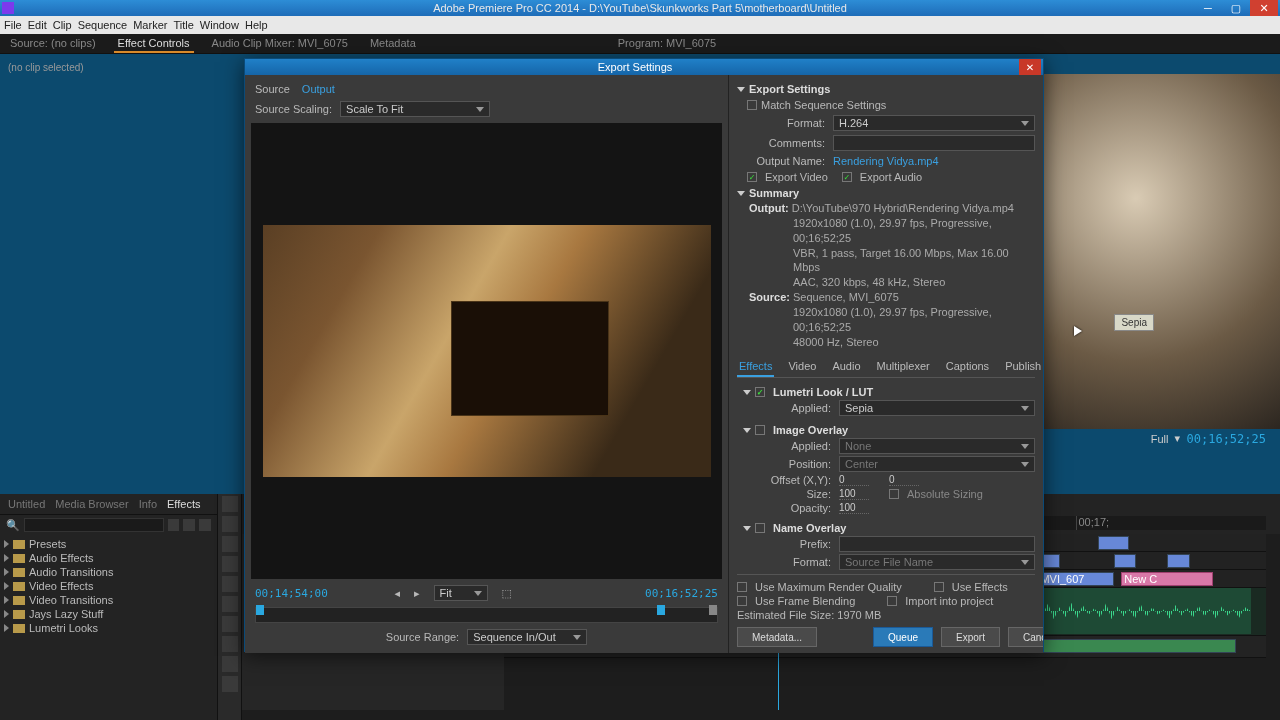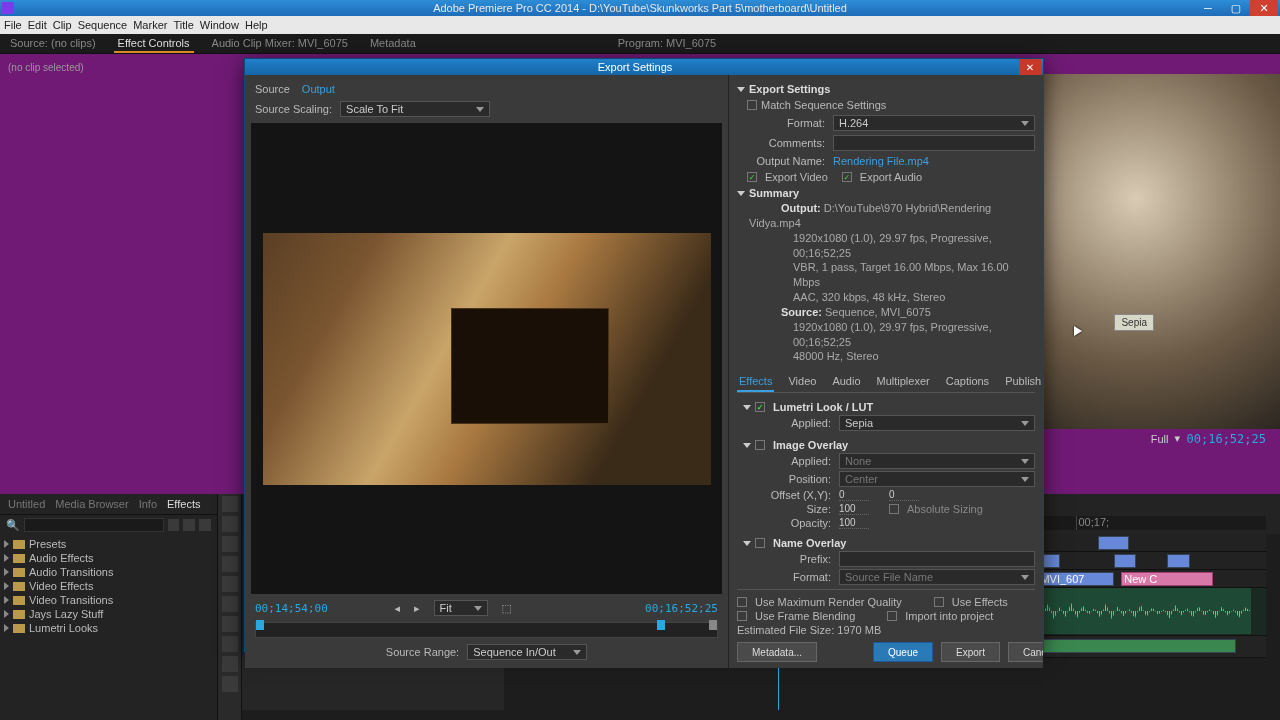--- a/index.html
+++ b/index.html
@@ -7,21 +7,21 @@
 .titlebar { background: linear-gradient(#2d8dd6, #1e6cb8); height: 16px; display: flex; align-items: center; padding: 0 2px; color: #fff; position: relative; }
 .titlebar-icon { width: 12px; height: 12px; background: #7c3aed; margin-right: 6px; }
 .titlebar-title { position: absolute; left: 50%; transform: translateX(-50%); font-size: 11px; color: #e8e8e8; }
 .win-controls { margin-left: auto; display: flex; }
 .win-btn { width: 28px; height: 16px; display: flex; align-items: center; justify-content: center; color: #fff; }
 .win-close { background: #d04030; }
 .menubar { background: #e8e8e8; height: 18px; display: flex; align-items: center; padding: 0 4px; gap: 6px; color: #222; }
 .menubar span { font-size: 11px; }
 .app-tabs { background: #1b1b1b; height: 20px; display: flex; padding: 0 6px; gap: 14px; color: #888; font-size: 10px; border-bottom: 1px solid #111; }
 .app-tabs .lbl { padding: 3px 4px; }
-.workspace { position: relative; height: 666px; background: #701a75; }
+.workspace { position: relative; height: 666px; background: #0c4a6e; }
 .panel-label { position: absolute; font-size: 10px; color: #999; }
 .preview-img { position: absolute; right: 0; top: 20px; width: 240px; height: 355px; background: radial-gradient(circle at 40% 35%, #d9cbb4 0%, #6b5a45 60%, #2c2620 100%); overflow: hidden; }
 .preview-controls { position: absolute; right: 6px; top: 378px; color: #ccc; font-size: 10px; display: flex; gap: 6px; align-items: center; }
 .preview-time { position: absolute; right: 14px; top: 378px; color: #2aa8e0; font-size: 12px; font-family: monospace; }
 .lower { position: absolute; left: 0; right: 0; top: 440px; bottom: 0; display: flex; }
 .lower-left { width: 218px; background: #232323; border-right: 1px solid #111; }
 .ll-tabs { display: flex; gap: 10px; padding: 4px 8px; font-size: 10px; color: #777; border-bottom: 1px solid #111; }
 .ll-tabs .active { color: #ddd; }
 .search-row { display: flex; align-items: center; padding: 3px 6px; gap: 4px; }
 .search-row input { flex: 1; background: #1a1a1a; border: 1px solid #333; color: #ccc; height: 14px; padding: 0 3px; font-size: 10px; }
@@ -76,21 +76,21 @@
 .dlg-right { flex: 1; background: #3a3a3a; padding: 6px 8px 6px 8px; display: flex; flex-direction: column; font-size: 10px; overflow: hidden; }
 .section-hdr { display: flex; align-items: center; gap: 4px; font-weight: bold; color: #ddd; margin: 2px 0; }
 .twisty { width: 0; height: 0; border-left: 4px solid transparent; border-right: 4px solid transparent; border-top: 5px solid #ccc; }
 .chk { width: 10px; height: 10px; border: 1px solid #777; display: inline-flex; align-items: center; justify-content: center; margin-right: 4px; font-size: 8px; color: #3ae03a; }
 .row { display: flex; align-items: center; margin: 2px 0; }
 .row .lbl { width: 96px; text-align: right; padding-right: 8px; color: #bbb; }
 .row .val { flex: 1; }
 .link { color: #3aa0e0; }
 .inline-chk { display: flex; align-items: center; gap: 4px; margin-right: 14px; }
 .summary { margin-left: 12px; line-height: 1.35; color: #aaa; }
-.summary b { color: #ddd; margin-left: 32px; }
+.summary b { color: #ddd; }
 .eff-tabs { display: flex; gap: 12px; margin: 8px 0 4px 0; border-bottom: 1px solid #555; }
 .eff-tabs span { padding: 3px 2px; color: #bbb; }
 .eff-tabs .active { color: #3aa0e0; border-bottom: 2px solid #3aa0e0; }
 .subsection { margin: 2px 0 2px 6px; }
 .num-input { background: transparent; border: none; border-bottom: 1px dotted #666; color: #ccc; width: 30px; font-size: 10px; }
 .bot-opts { margin-top: auto; padding-top: 4px; border-top: 1px solid #555; }
 .bot-row { display: flex; gap: 18px; margin: 2px 0; }
 .btnrow { display: flex; gap: 8px; margin-top: 6px; }
 .btn { height: 20px; padding: 0 14px; background: #4a4a4a; border: 1px solid #666; color: #ddd; display: flex; align-items: center; justify-content: center; font-size: 10px; }
 .btn.primary { background: #2a7ab8; border-color: #1a5a98; color: #fff; margin-left: 40px; }
@@ -312,21 +312,21 @@
               <span>H.264</span>
               <span class="arw"></span>
             </div>
         </div>
         <div class="row">
             <span class="lbl">Comments:</span>
           <div class="sel val" style="background:#2a2a2a; height:16px"></div>
         </div>
         <div class="row">
             <span class="lbl">Output Name:</span>
-          <span class="link">Rendering File.mp4</span>
+          <span class="link">Rendering Vidya.mp4</span>
         </div>
         <div class="row" style="margin-left:10px">
           <span class="inline-chk">
               <span class="chk">✓</span>
               <span>Export Video</span>
             </span>
           <span class="inline-chk">
               <span class="chk">✓</span>
               <span>Export Audio</span>
             </span>

